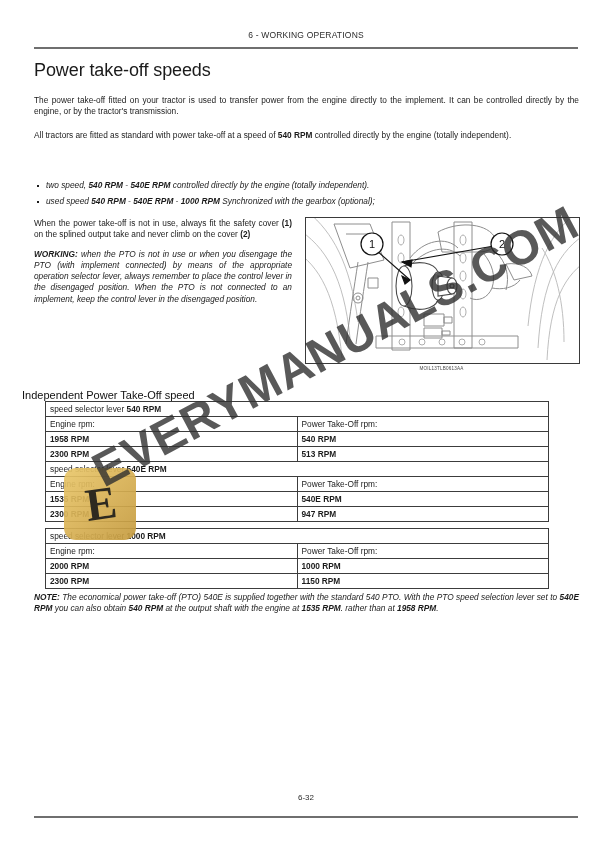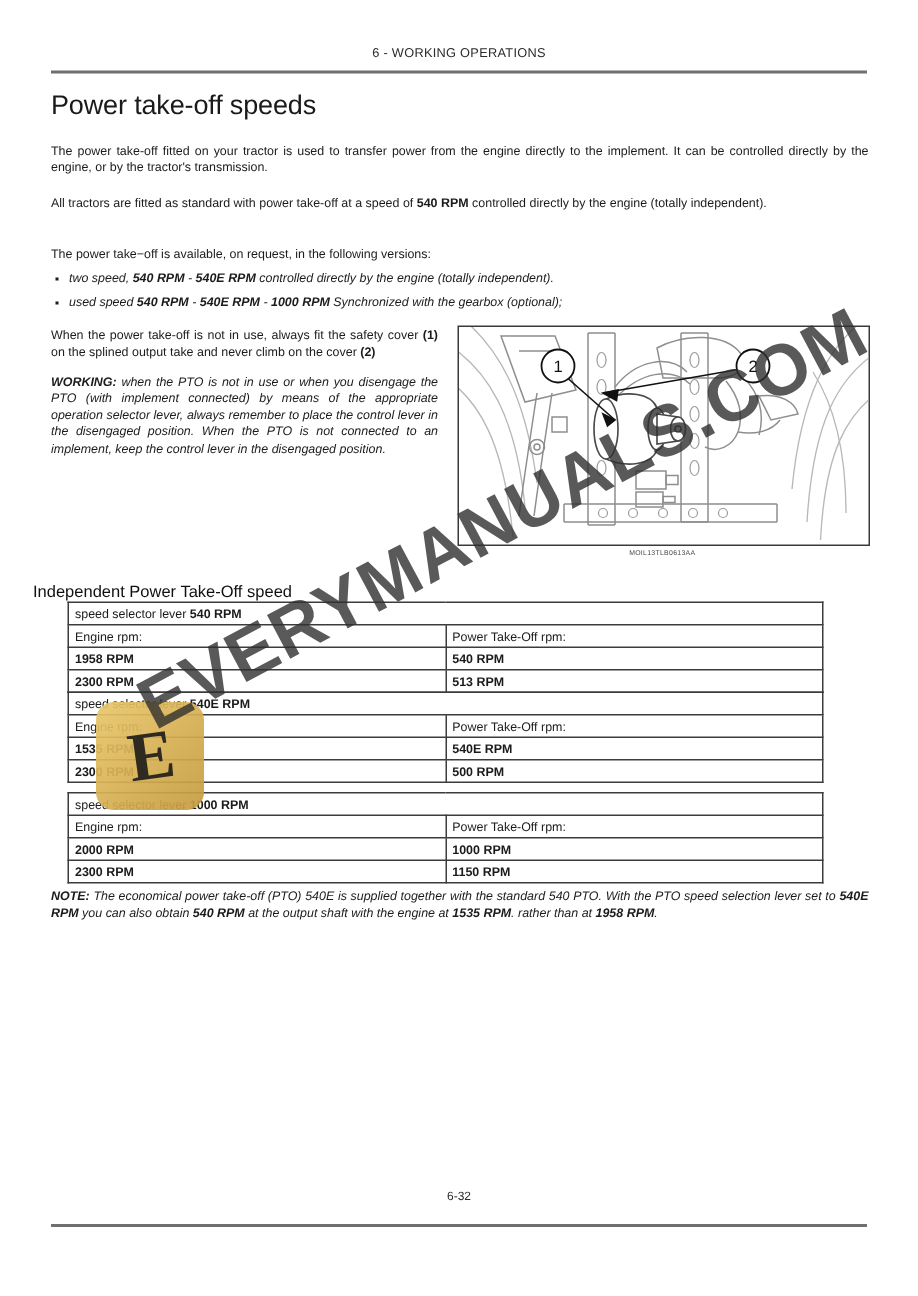--- a/index.html
+++ b/index.html
@@ -264,21 +264,20 @@
   <div class="page-title">Power take-off speeds</div>
 
   <div class="para p1">
     <span>The power take-off fitted on your tractor is used to transfer power from the engine directly to the implement. It can be controlled directly by the engine, or by the tractor's transmission.</span>
   </div>
 
   <div class="para p2">
     <span>All tractors are fitted as standard with power take-off at a speed of </span><span class="b">540 RPM</span><span> controlled directly by the engine (totally independent).</span>
   </div>
 
-  <div class="para p3">The power take−off is available, on request, in the following versions:</div>
 
   <ul class="bullets">
     <li>
       <span>two speed, </span><span class="b">540 RPM</span><span> - </span><span class="b">540E RPM</span><span> controlled directly by the engine (totally independent).</span>
     </li>
     <li>
       <span>used speed </span><span class="b">540 RPM</span><span> - </span><span class="b">540E RPM</span><span> - </span><span class="b">1000 RPM</span><span> Synchronized with the gearbox (optional);</span>
     </li>
   </ul>
 
@@ -427,21 +426,21 @@
     <tr>
       <td class="c1 hdrcell">Engine rpm:</td>
       <td class="c2 hdrcell">Power Take-Off rpm:</td>
     </tr>
     <tr>
       <td class="c1 val">1535 RPM</td>
       <td class="c2 val">540E RPM</td>
     </tr>
     <tr>
       <td class="c1 val">2300 RPM</td>
-      <td class="c2 val">500 RPM</td>
+      <td class="c2 val">947 RPM</td>
     </tr>
   </tbody>
     </table>
 
   <table class="tbl t3">
     <tbody>
         <tr>
       <td class="span" colspan="2"><span>speed selector lever </span><span class="b">1000 RPM</span></td>
     </tr>
     <tr>

